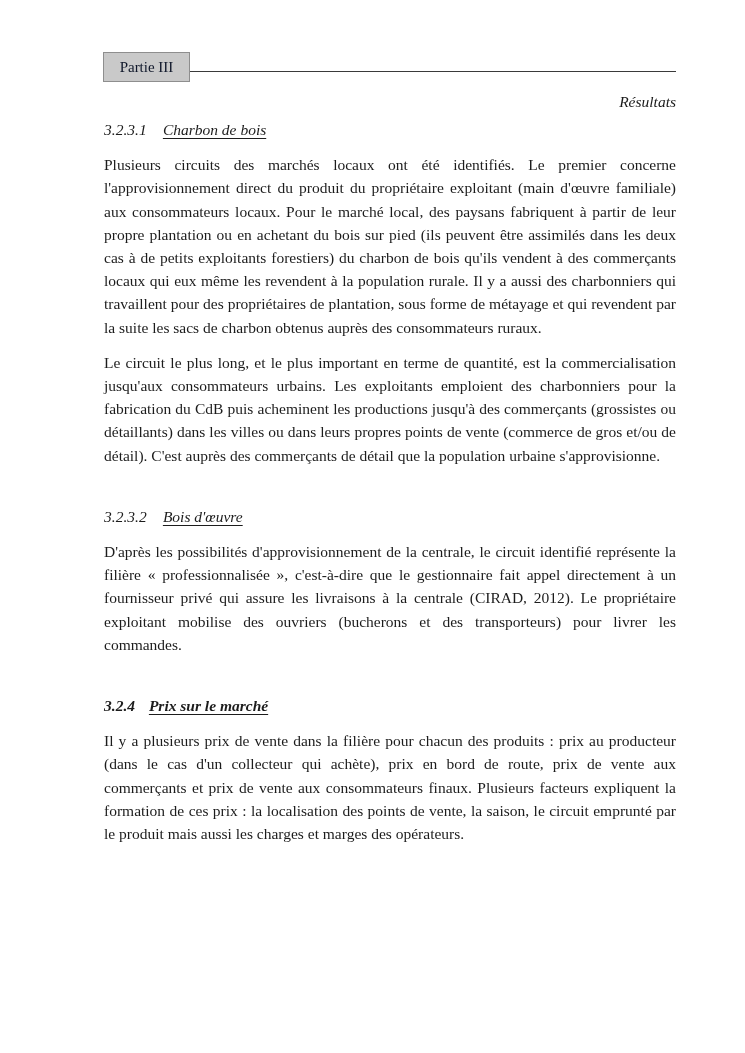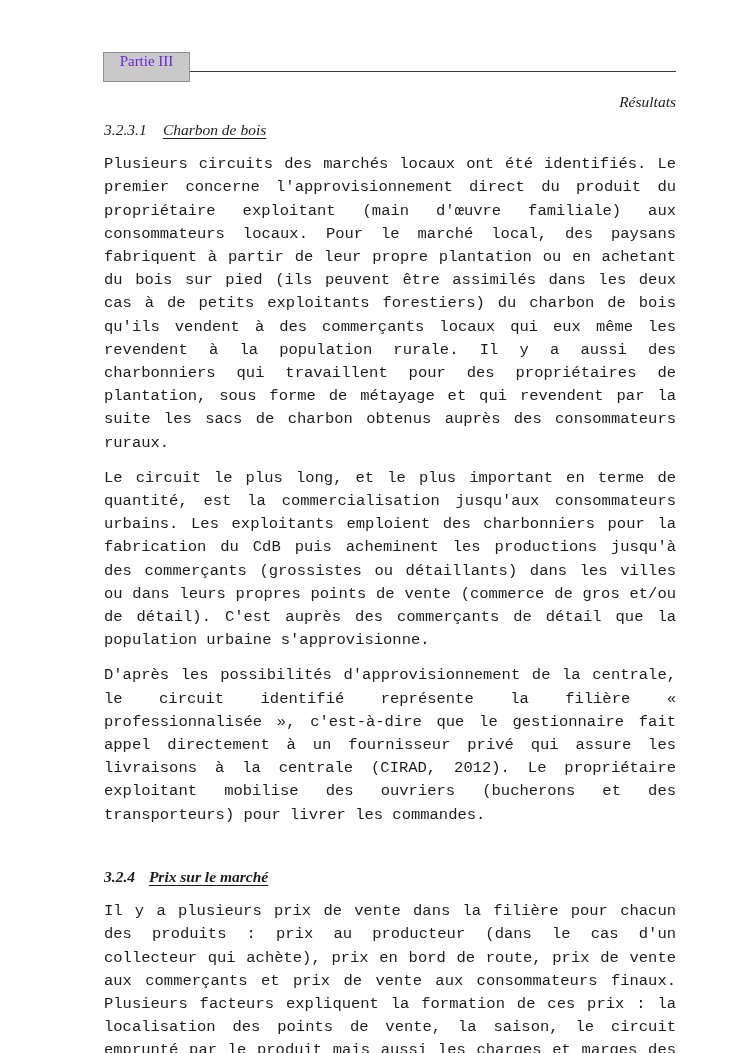--- a/index.html
+++ b/index.html
@@ -27,23 +27,24 @@
   .part-box {
     position: absolute;
     left: -1px;
     top: 2px;
     width: 87px;
     height: 30px;
     box-sizing: border-box;
     background: #c9c9c9;
     border: 1px solid #8e8e8e;
     display: flex;
+    align-items: center;
     justify-content: center;
     font-size: 15px;
-    color: #6d28d9;
+    color: #0f172a;
   }
   .header-rule {
     position: absolute;
     left: 86px;
     right: 0;
     top: 21px;
     border-top: 1.2px solid #3a3a3a;
   }
   .running-title {
     position: absolute;
@@ -52,21 +53,20 @@
     font-style: italic;
     font-size: 15.5px;
     margin-top: 44px;
   }
   
   .content p {
     margin: 12px 0 9px 0;
     font-size: 15.5px;
     line-height: 23.2px;
     text-align: justify;
-    font-family: Liberation Mono, monospace;
   }
   .heading {
     margin: 38px 0 7px 0;
     font-size: 15.5px;
     line-height: 23.2px;
     font-style: italic;
     font-weight: normal;
   }
   .heading.first {
     margin-top: 0;
@@ -113,20 +113,24 @@
     <section>
       <h3 class="heading first">
         <span class="sec-num">3.2.3.1</span>
         <span class="sec-title">Charbon de bois</span>
       </h3>
       <p>Plusieurs circuits des marchés locaux ont été identifiés. Le premier concerne l'approvisionnement direct du produit du propriétaire exploitant (main d'œuvre familiale) aux consommateurs locaux. Pour le marché local, des paysans fabriquent à partir de leur propre plantation ou en achetant du bois sur pied (ils peuvent être assimilés dans les deux cas à de petits exploitants forestiers) du charbon de bois qu'ils vendent à des commerçants locaux qui eux même les revendent à la population rurale. Il y a aussi des charbonniers qui travaillent pour des propriétaires de plantation, sous forme de métayage  et qui revendent par la suite les sacs de charbon obtenus auprès des consommateurs ruraux.</p>
       <p>Le circuit le plus long, et le plus important en terme de quantité, est la commercialisation jusqu'aux consommateurs urbains. Les exploitants emploient des charbonniers pour la fabrication du CdB puis acheminent les productions jusqu'à des commerçants (grossistes ou détaillants) dans les villes ou dans leurs propres points de vente (commerce de gros et/ou de détail). C'est  auprès des commerçants de détail que la population urbaine s'approvisionne.</p>
     </section>
 
     <section>
+      <h3 class="heading">
+        <span class="sec-num">3.2.3.2</span>
+        <span class="sec-title">Bois d'œuvre</span>
+      </h3>
     </section>
 
     <section>
       <p>D'après les possibilités d'approvisionnement de la centrale, le circuit identifié représente la filière « professionnalisée », c'est-à-dire que le gestionnaire fait appel directement à un fournisseur privé qui assure les livraisons à la centrale (CIRAD, 2012). Le propriétaire exploitant mobilise des ouvriers (bucherons et des transporteurs) pour livrer les commandes.</p>
     </section>
 
     <section>
       <h3 class="heading bold num-short">
         <span class="sec-num">3.2.4</span>
         <span class="sec-title">Prix sur le marché</span>

